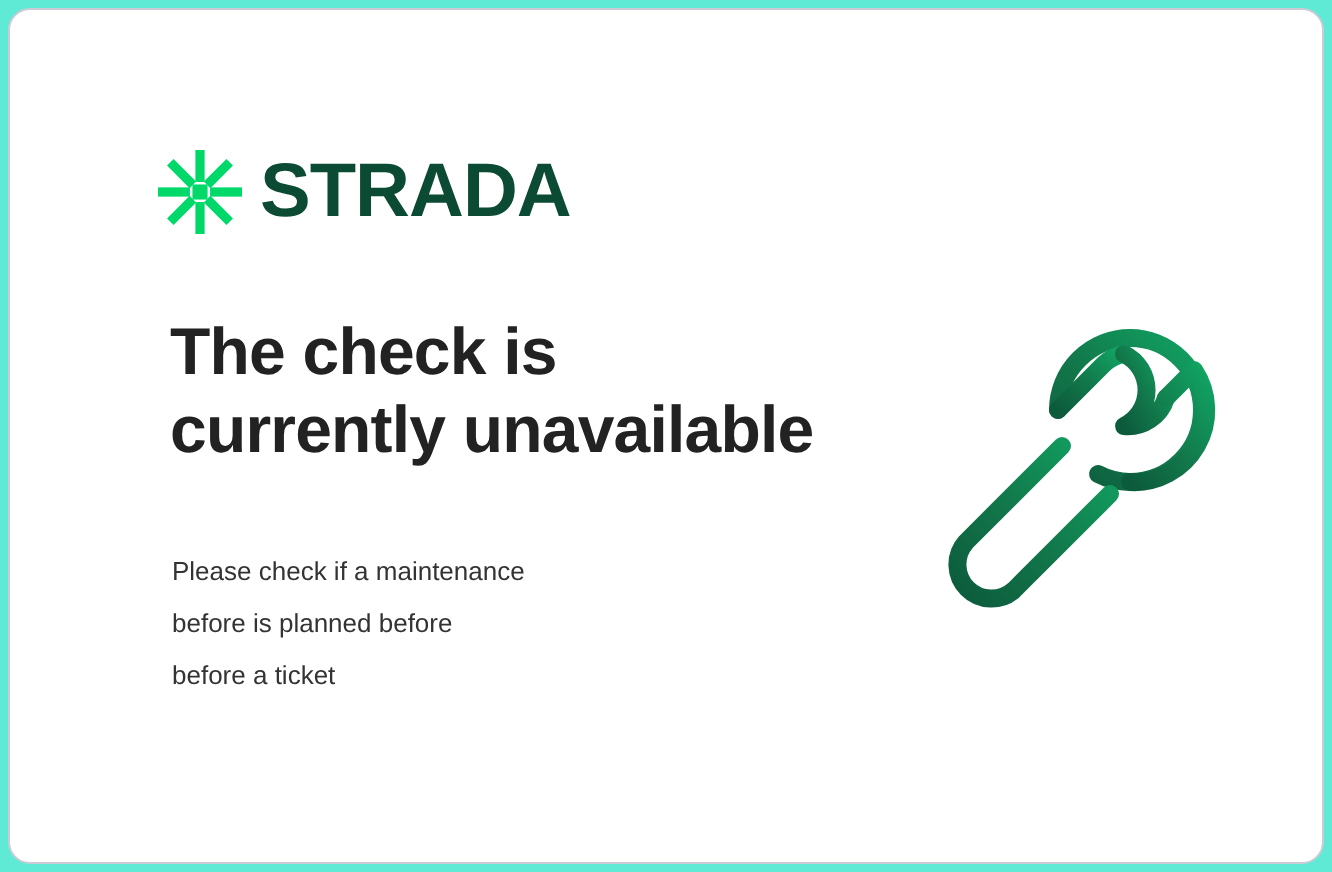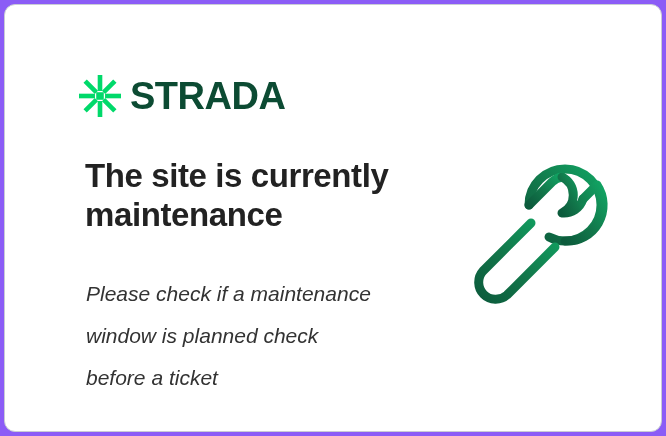--- a/index.html
+++ b/index.html
@@ -11,21 +11,21 @@
     height: 436px;
     background: #ffffff;
     font-family: "Liberation Sans", sans-serif;
     overflow: hidden;
   }
 
   .viewport {
     position: relative;
     width: 666px;
     height: 436px;
-    background: #8b5cf6;
+    background: #5eead4;
     box-sizing: border-box;
     padding: 4px;
   }
 
   .card {
     position: relative;
     width: 100%;
     height: 100%;
     box-sizing: border-box;
     background: #ffffff;
@@ -72,24 +72,23 @@
     color: #222222;
   }
 
   
   .body-copy {
     position: absolute;
     left: 81px;
     top: 268px;
     width: 320px;
     margin: 0;
-    font-size: 21px;
+    font-size: 13px;
     line-height: 2.0;
     color: #333333;
-    font-style: italic;
   }
   .body-copy .line {
     display: block;
     white-space: nowrap;
   }
 
   
   .wrench-wrap {
     position: absolute;
     left: 452px;
@@ -123,25 +122,25 @@
           <rect x="44.5" y="62" width="11" height="38" transform="rotate(45 50 50)"></rect>
           <rect x="44.5" y="0" width="11" height="38" transform="rotate(-45 50 50)"></rect>
           <rect x="44.5" y="62" width="11" height="38" transform="rotate(-45 50 50)"></rect>
 
           <rect x="41" y="41" width="18" height="18"></rect>
         </g>
       </svg>
       <span class="logo-wordmark">STRADA</span>
     </div>
 
-    <h1 class="headline">The site is currently maintenance</h1>
+    <h1 class="headline">The check is currently unavailable</h1>
 
     <p class="body-copy">
       <span class="line">Please check if a maintenance</span>
-      <span class="line">window is planned check</span>
+      <span class="line">before is planned before</span>
       <span class="line">before a ticket</span>
     </p>
 
     <div class="wrench-wrap">
       <svg viewBox="0 0 160 162" aria-hidden="true">
         <defs>
           <linearGradient id="wrenchGrad" x1="0" y1="1" x2="1" y2="0">
             <stop offset="0%" stop-color="#0c5b3c"></stop>
             <stop offset="45%" stop-color="#12764a"></stop>
             <stop offset="100%" stop-color="#11a463"></stop>

